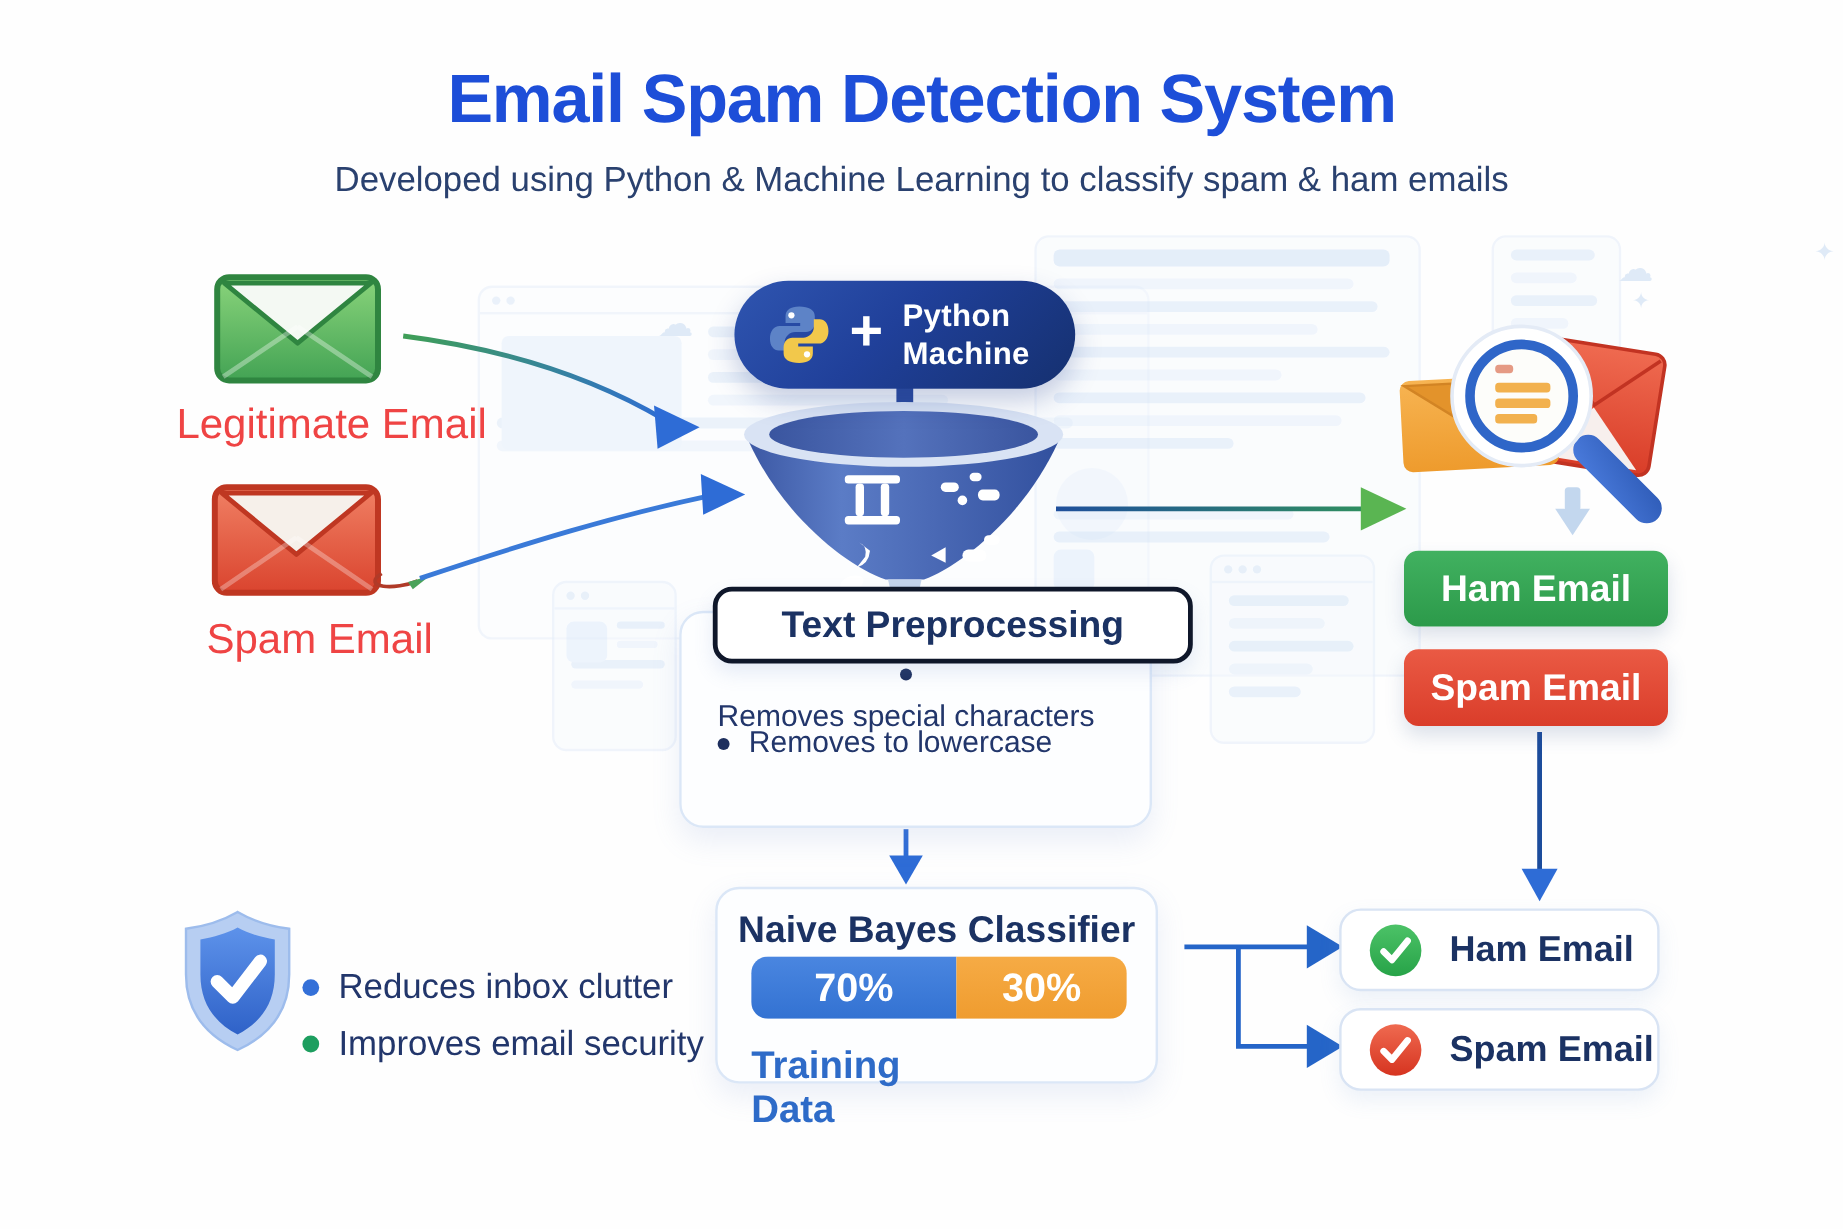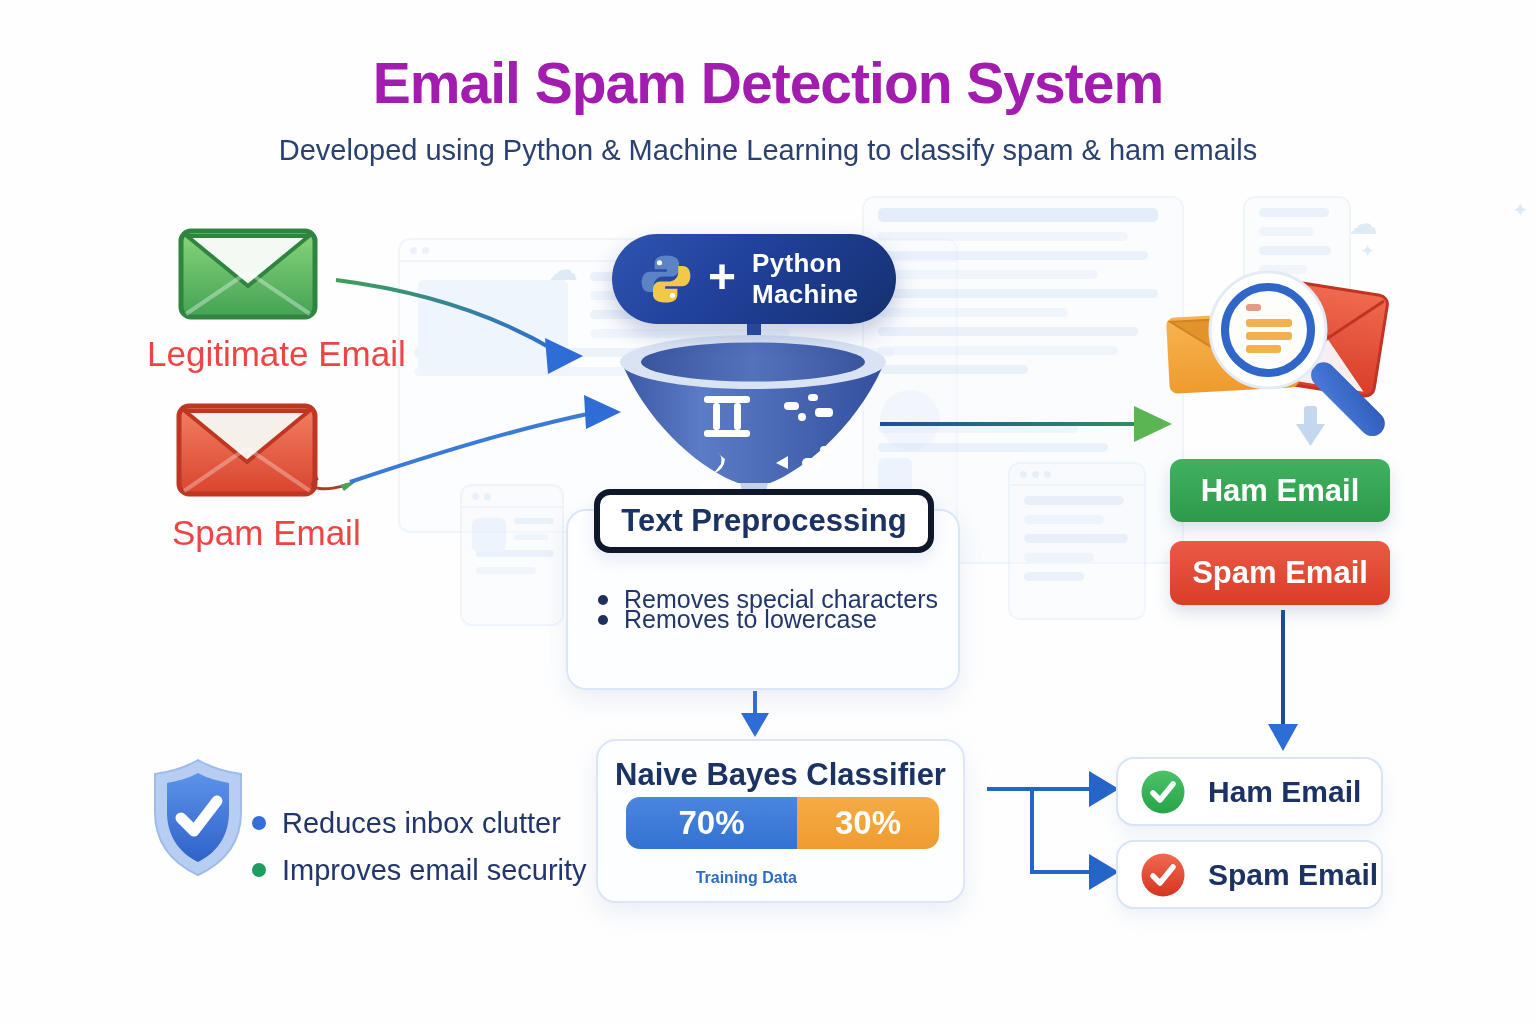--- a/index.html
+++ b/index.html
@@ -11,21 +11,21 @@
   .bgp { position:absolute; border:2px solid #e7effa; background:rgba(246,250,254,.7); border-radius:12px; pointer-events:none; }
   .bgp .bar { height:9px; background:#dcе9f8; background:#dce9f8; border-radius:5px; margin:10px 14px 0 14px; }
   .bgp .bar.lt { background:#e7f0fb; }
   .bgp .topbar { height:22px; border-bottom:2px solid #e7effa; display:flex; align-items:center; gap:5px; padding-left:10px; }
   .bgp .dot { width:7px; height:7px; border-radius:50%; background:#dbe8f7; }
   .bgp .blk { background:#e3eefb; border-radius:6px; position:absolute; }
   .doodle { position:absolute; color:#dfeaf7; pointer-events:none; }
 
   
   .title { position:absolute; top:50px; left:0; width:100%; text-align:center;
-           font-size:57px; font-weight:700; letter-spacing:-1px; color:#a21caf; }
+           font-size:57px; font-weight:700; letter-spacing:-1px; color:#1d4ed8; }
   .subtitle { position:absolute; top:134px; left:0; width:100%; text-align:center;
               font-size:29px; font-weight:500; color:#2a416f; }
 
   
   .env { position:absolute; }
   .env-label { position:absolute; font-size:35px; font-weight:500; color:#ef4444; white-space:nowrap; }
 
   
   .pybadge { position:absolute; left:612px; top:234px; width:284px; height:90px; border-radius:46px;
              background:linear-gradient(135deg,#2f55b0 0%,#20409a 45%,#15306f 100%);
@@ -34,42 +34,42 @@
   .pybadge .plus { color:#fff; font-size:48px; font-weight:700; line-height:1; margin-top:-4px; }
   .pybadge .lbl { color:#fff; font-size:26px; font-weight:600; line-height:1.2; letter-spacing:.3px; }
 
   
   .funnel { position:absolute; left:612px; top:326px; z-index:3; }
 
   
   .prep-box { position:absolute; left:566px; top:509px; width:394px; height:181px;
               background:rgba(253,254,255,.96); border:2px solid #dbe7f7; border-radius:20px;
               box-shadow:0 10px 24px rgba(110,145,205,.14); z-index:3; }
-  .prep-chip { position:absolute; left:594px; top:489px; width:340px; height:64px;
-               background:#ffffff; border:6px solid #0f172a; border-radius:16px;
+  .prep-chip { position:absolute; left:594px; top:489px; width:400px; height:64px;
+               background:#ffffff; border:4px solid #0f172a; border-radius:16px;
                box-shadow:0 8px 16px rgba(110,145,205,.16);
                display:flex; align-items:center; justify-content:center;
                font-size:31px; font-weight:700; color:#1b3263; z-index:4; }
   .prep-row { position:absolute; left:30px; display:flex; align-items:center; gap:16px;
               font-size:25px; font-weight:500; color:#22366b; white-space:nowrap; }
   .prep-row .bdot { width:10px; height:10px; border-radius:50%; background:#1d2f5e; flex:0 0 auto; }
 
   
   .nb-box { position:absolute; left:596px; top:739px; width:369px; height:164px;
             background:#fdfeff; border:2px solid #dbe7f7; border-radius:20px;
             box-shadow:0 10px 24px rgba(110,145,205,.14); z-index:3; }
   .nb-title { position:absolute; top:16px; left:0; width:100%; text-align:center;
               font-size:31px; font-weight:700; color:#1b3263; }
   .nb-bar { position:absolute; left:28px; top:56px; width:313px; height:52px; border-radius:14px;
             overflow:hidden; display:flex; }
   .nb-seg { display:flex; align-items:center; justify-content:center;
             color:#fff; font-size:33px; font-weight:700; }
   .nb-seg.train { width:171px; background:linear-gradient(180deg,#4a86e0,#3372d2); }
   .nb-seg.test  { width:142px; background:linear-gradient(180deg,#f6ab45,#ef9c2f); }
-  .nb-lab { position:absolute; top:128px; font-size:16px; font-weight:700; text-align:right; }
+  .nb-lab { position:absolute; top:128px; font-size:32px; font-weight:700; text-align:left; }
   .nb-lab.train { left:28px; width:171px; color:#2e6bc8; }
   .nb-lab.test  { left:199px; width:142px; color:#e8942e; }
 
   
   .pillbtn { position:absolute; width:220px; border-radius:12px; display:flex; align-items:center;
              justify-content:center; color:#fff; font-size:31px; font-weight:600; z-index:4;
              box-shadow:0 8px 16px rgba(60,90,140,.18); }
   .pillbtn.ham  { left:1170px; top:459px; height:63px; background:linear-gradient(180deg,#41b160,#2c9a4a); }
   .pillbtn.spam { left:1170px; top:541px; height:64px; background:linear-gradient(180deg,#ea5a44,#da3d2a); }
 
@@ -279,21 +279,21 @@
       <rect x="196" y="68" width="10" height="7" rx="3.5"></rect>
       <rect x="203" y="82" width="18" height="9" rx="4"></rect>
       <circle cx="190" cy="91" r="4"></circle>
       <path d="M176 130 l-12 7 l12 6 z"></path>
       <rect x="190" y="132" width="20" height="10" rx="5"></rect>
       <rect x="208" y="120" width="13" height="8" rx="4"></rect>
     </g>
   </svg>
 
   <div class="prep-box">
-    <div class="prep-row" style="top:74px;">
+    <div class="prep-row" style="top:46px;flex-direction:column;">
       <span class="bdot"></span>
       <span>Removes special characters</span>
     </div>
     <div class="prep-row" style="top:94px;">
       <span class="bdot"></span>
       <span>Removes to lowercase</span>
     </div>
   </div>
   <div class="prep-chip">Text Preprocessing</div>
 

